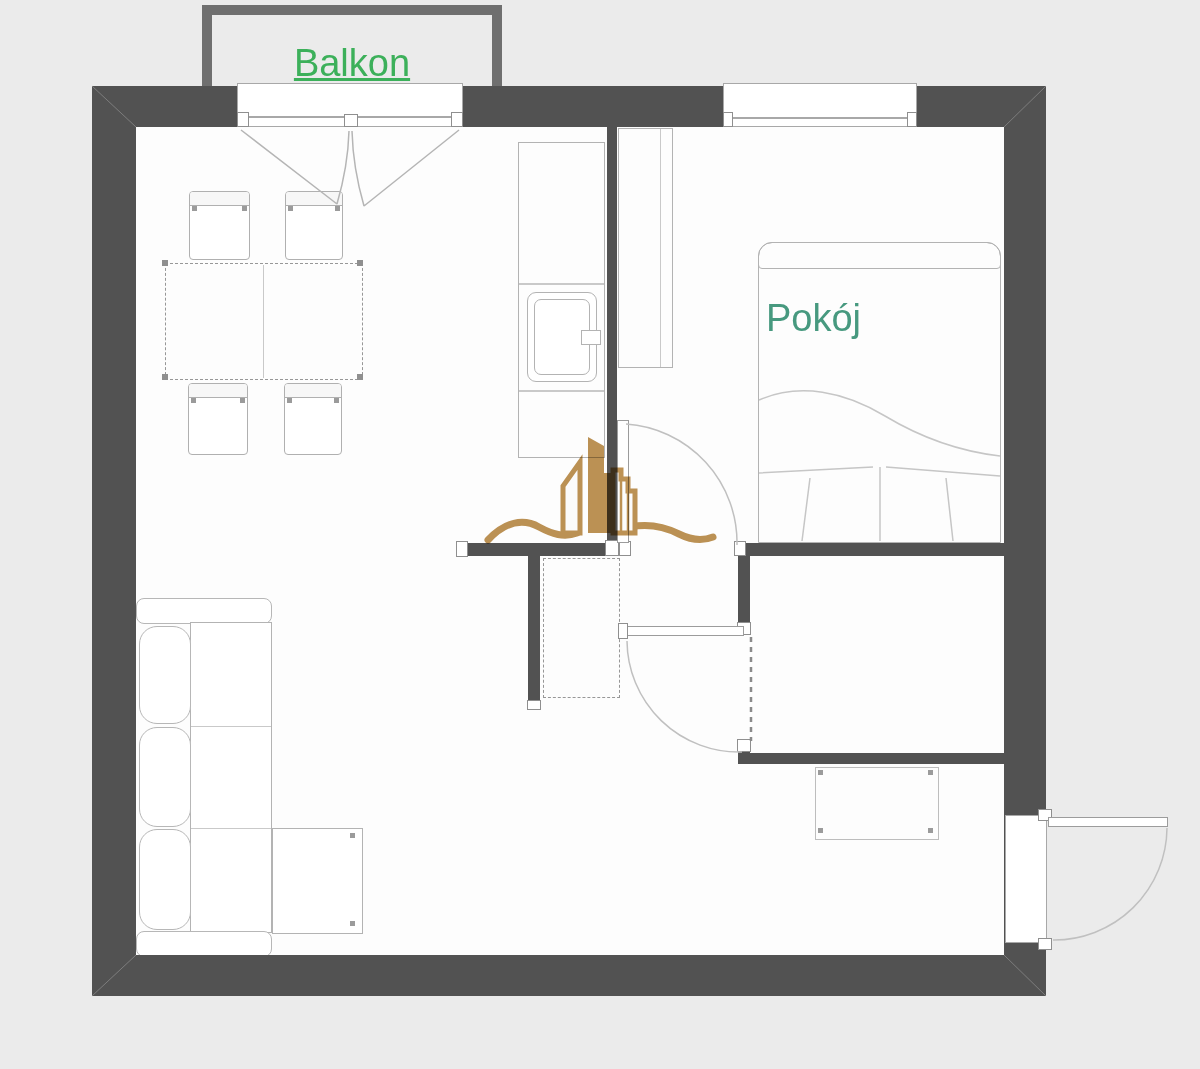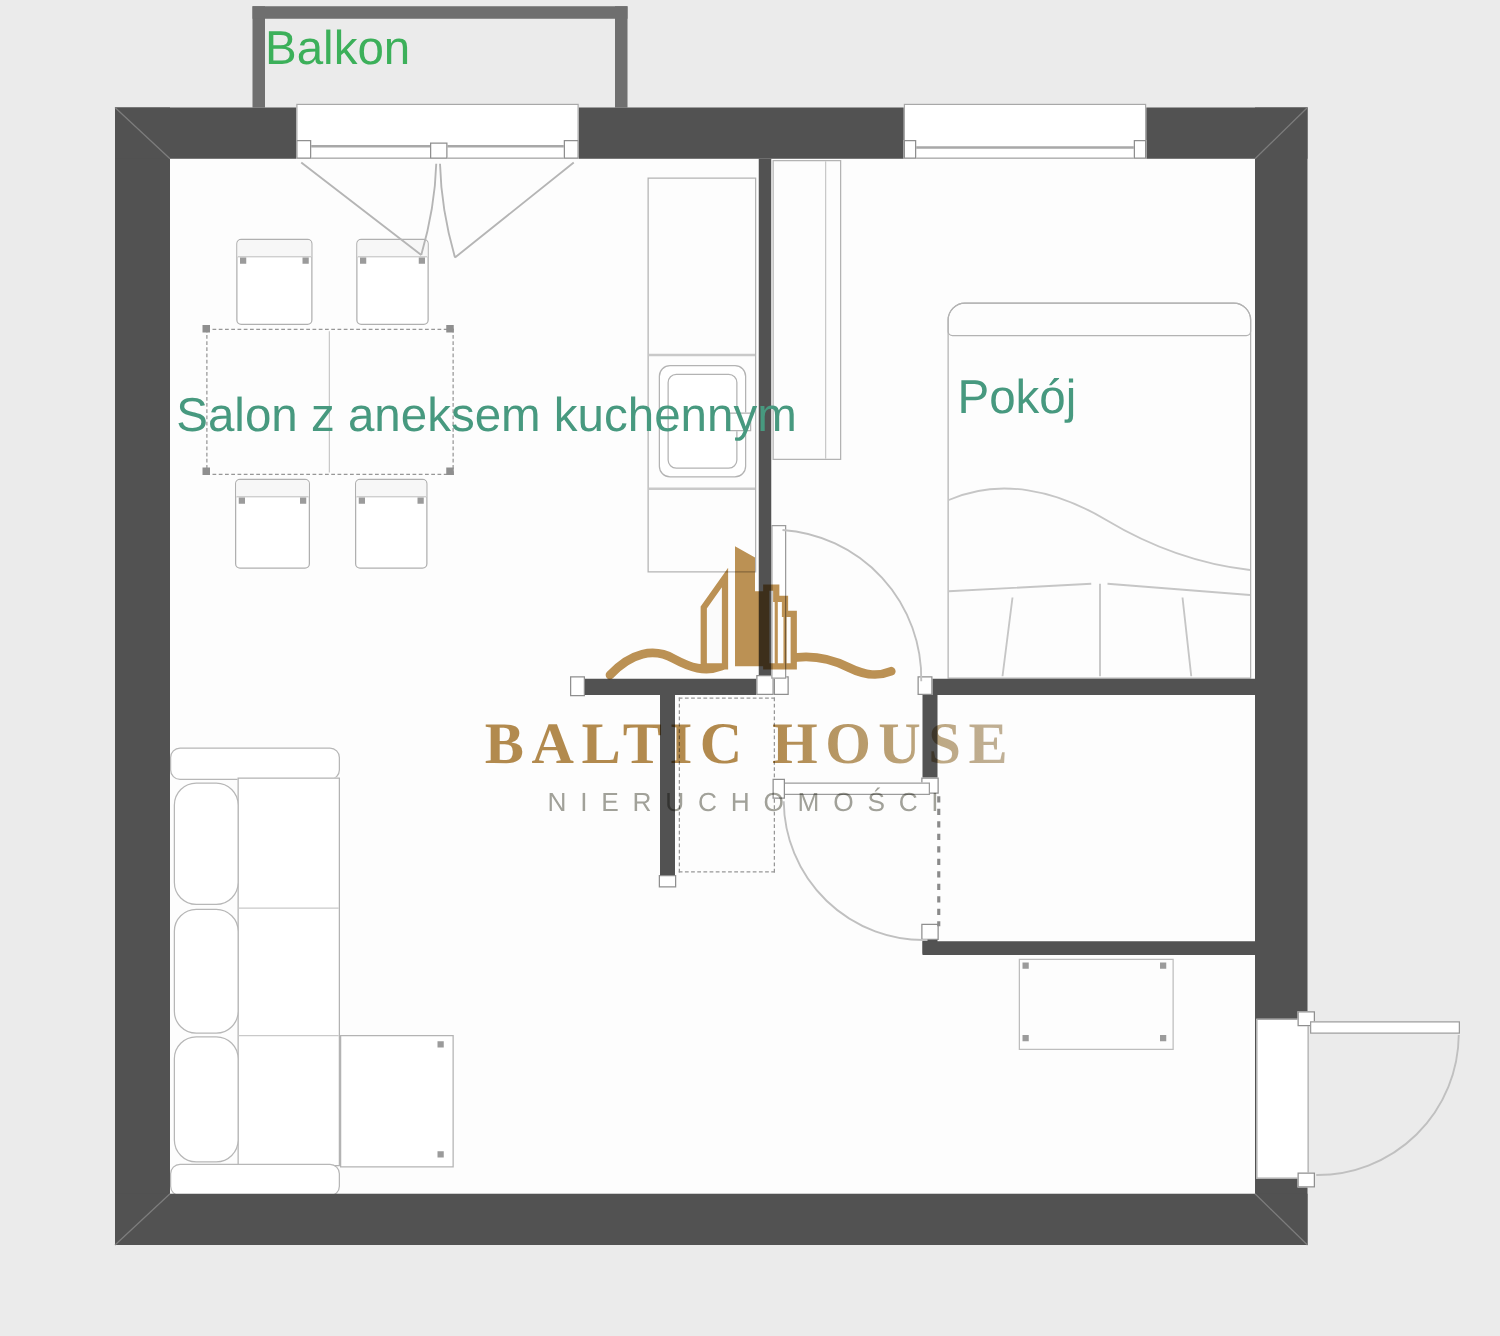--- a/index.html
+++ b/index.html
@@ -36,21 +36,21 @@
 </style>
 </head>
 <body>
 
 <div class="stage">
 
   <div>
     <div class="bwall" style="left:202px;top:5px;width:10px;height:81px;"></div>
     <div class="bwall" style="left:202px;top:5px;width:300px;height:10px;"></div>
     <div class="bwall" style="left:492px;top:5px;width:10px;height:81px;"></div>
-    <div class="balcony-label" style="left:212px;top:20px;width:280px;text-align:left;">Balkon</div>
+    <div class="balcony-label" style="left:212px;top:44px;width:280px;text-align:center;text-decoration:underline;">Balkon</div>
   </div>
 
   <div class="floor" style="left:136px;top:127px;width:868px;height:828px;"></div>
 
   <div>
     <div class="dashed" style="left:165px;top:263px;width:198px;height:117px;"></div>
     <div class="seam" style="left:263px;top:265px;width:1px;height:113px;"></div>
     <div class="dot" style="left:162px;top:260px;"></div>
     <div class="dot" style="left:357px;top:260px;"></div>
     <div class="dot" style="left:162px;top:374px;"></div>
@@ -181,31 +181,28 @@
     <path d="M751,637 V741" stroke="#8a8a8a" stroke-width="2.5" stroke-dasharray="5,5" fill="none"></path>
 
     <g stroke="#c6c6c6" stroke-width="1.5" fill="none">
       <path d="M759,400 C800,382 845,392 885,416 C925,440 965,452 1000,456"></path>
       <path d="M759,473 L873,467 M886,467 L1000,476"></path>
       <path d="M880,467 V541"></path>
       <path d="M802,541 L810,478 M953,541 L946,478"></path>
     </g>
   </svg>
 
-  <div class="room-label" style="left:141px;top:314px;">Salon z aneksem kuchennym</div>
   <div class="room-label" style="left:766px;top:299px;">Pokój</div>
 
   <div class="logo-wrap">
     <svg width="260" height="135" viewBox="470 420 260 135" style="left:470px;top:420px;">
       <g fill="none" stroke="#bd9254">
         <path d="M488,540 C505,522 523,518 539,527 C552,534 564,538 577,533" stroke-width="7" stroke-linecap="round"></path>
         <path d="M617,531 C640,522 661,525 679,534 C693,541 703,541 713,537" stroke-width="7" stroke-linecap="round"></path>
         <path d="M563,533 V486 L580,462 V533 Z" stroke-width="5" fill="#fdfdfd"></path>
         <path d="M613,533 V470 H621 V479 H628 V491 H635 V533 Z" stroke-width="5" fill="#fdfdfd"></path>
         <path d="M621,479 V533 M628,491 V533" stroke-width="2.5"></path>
       </g>
       <path d="M588,533 V437 L604,446 V473 H613 V533 Z" fill="#bd9254"></path>
     </svg>
-    <div class="brand"><span>BALTIC</span>&nbsp;<span>HOUSE</span></div>
-    <div class="subtitle">NIERUCHOMOŚCI</div>
   </div>
 
 </div>
 
 </body></html>

